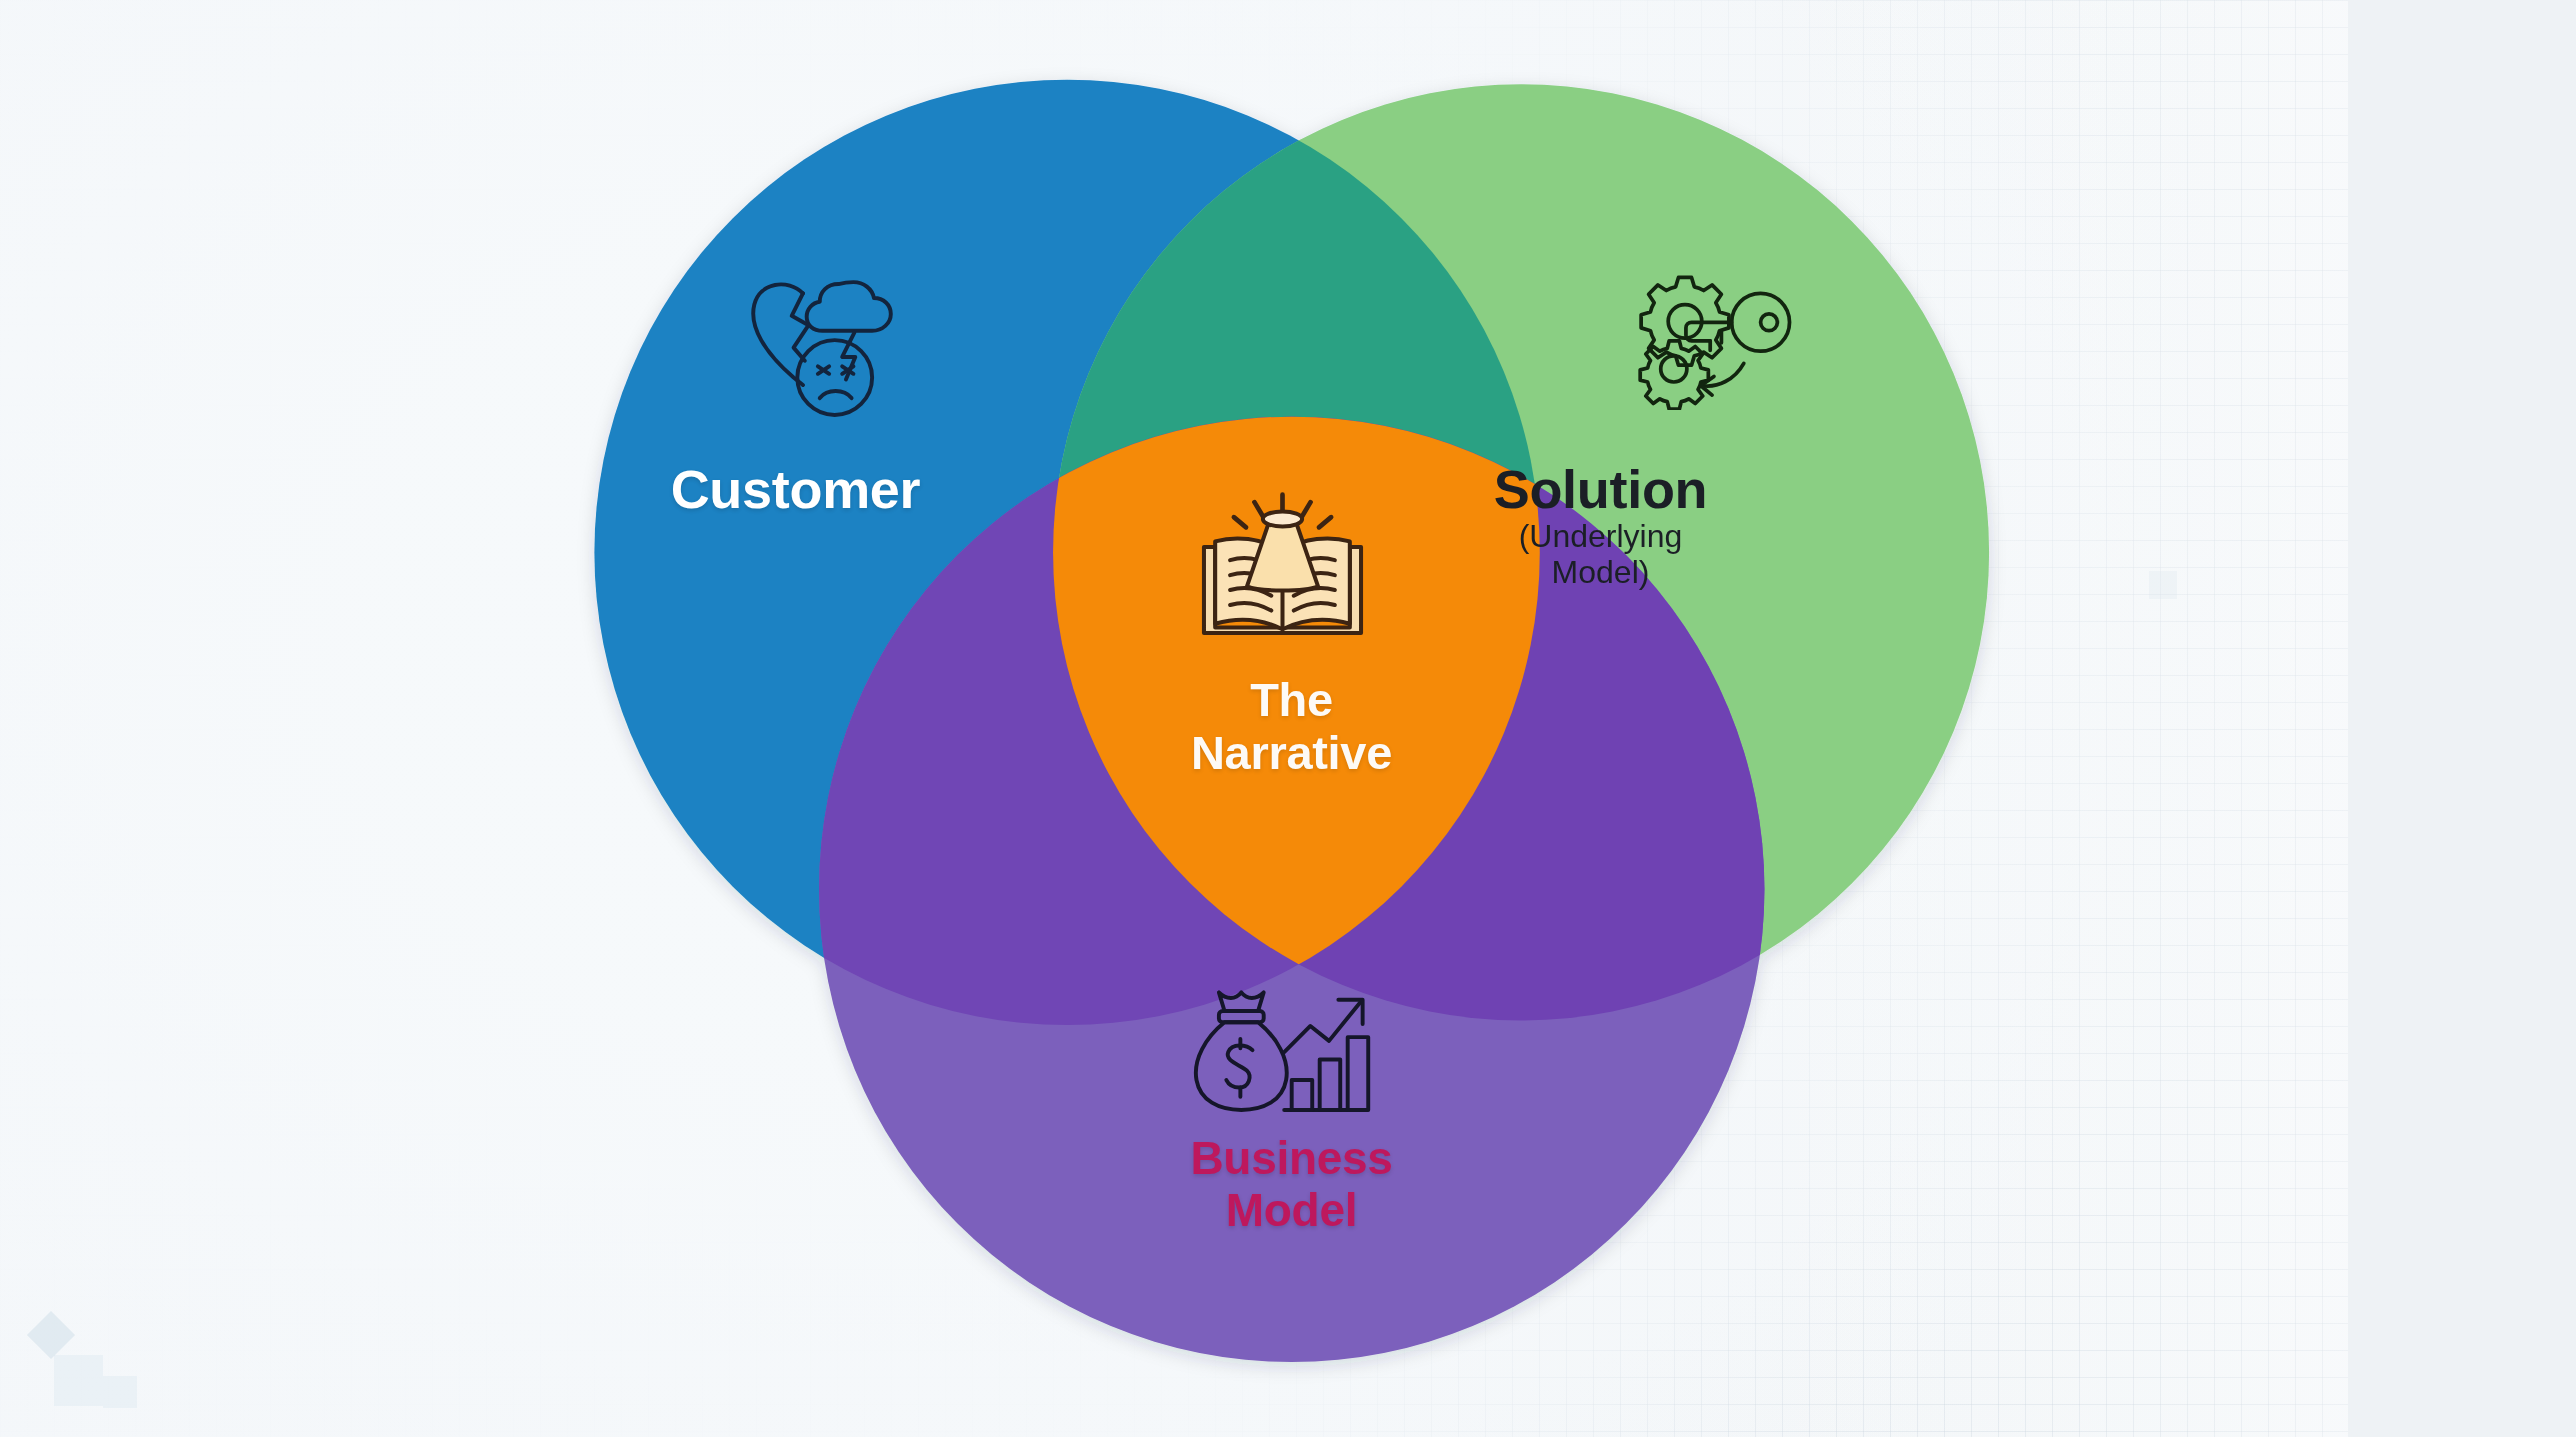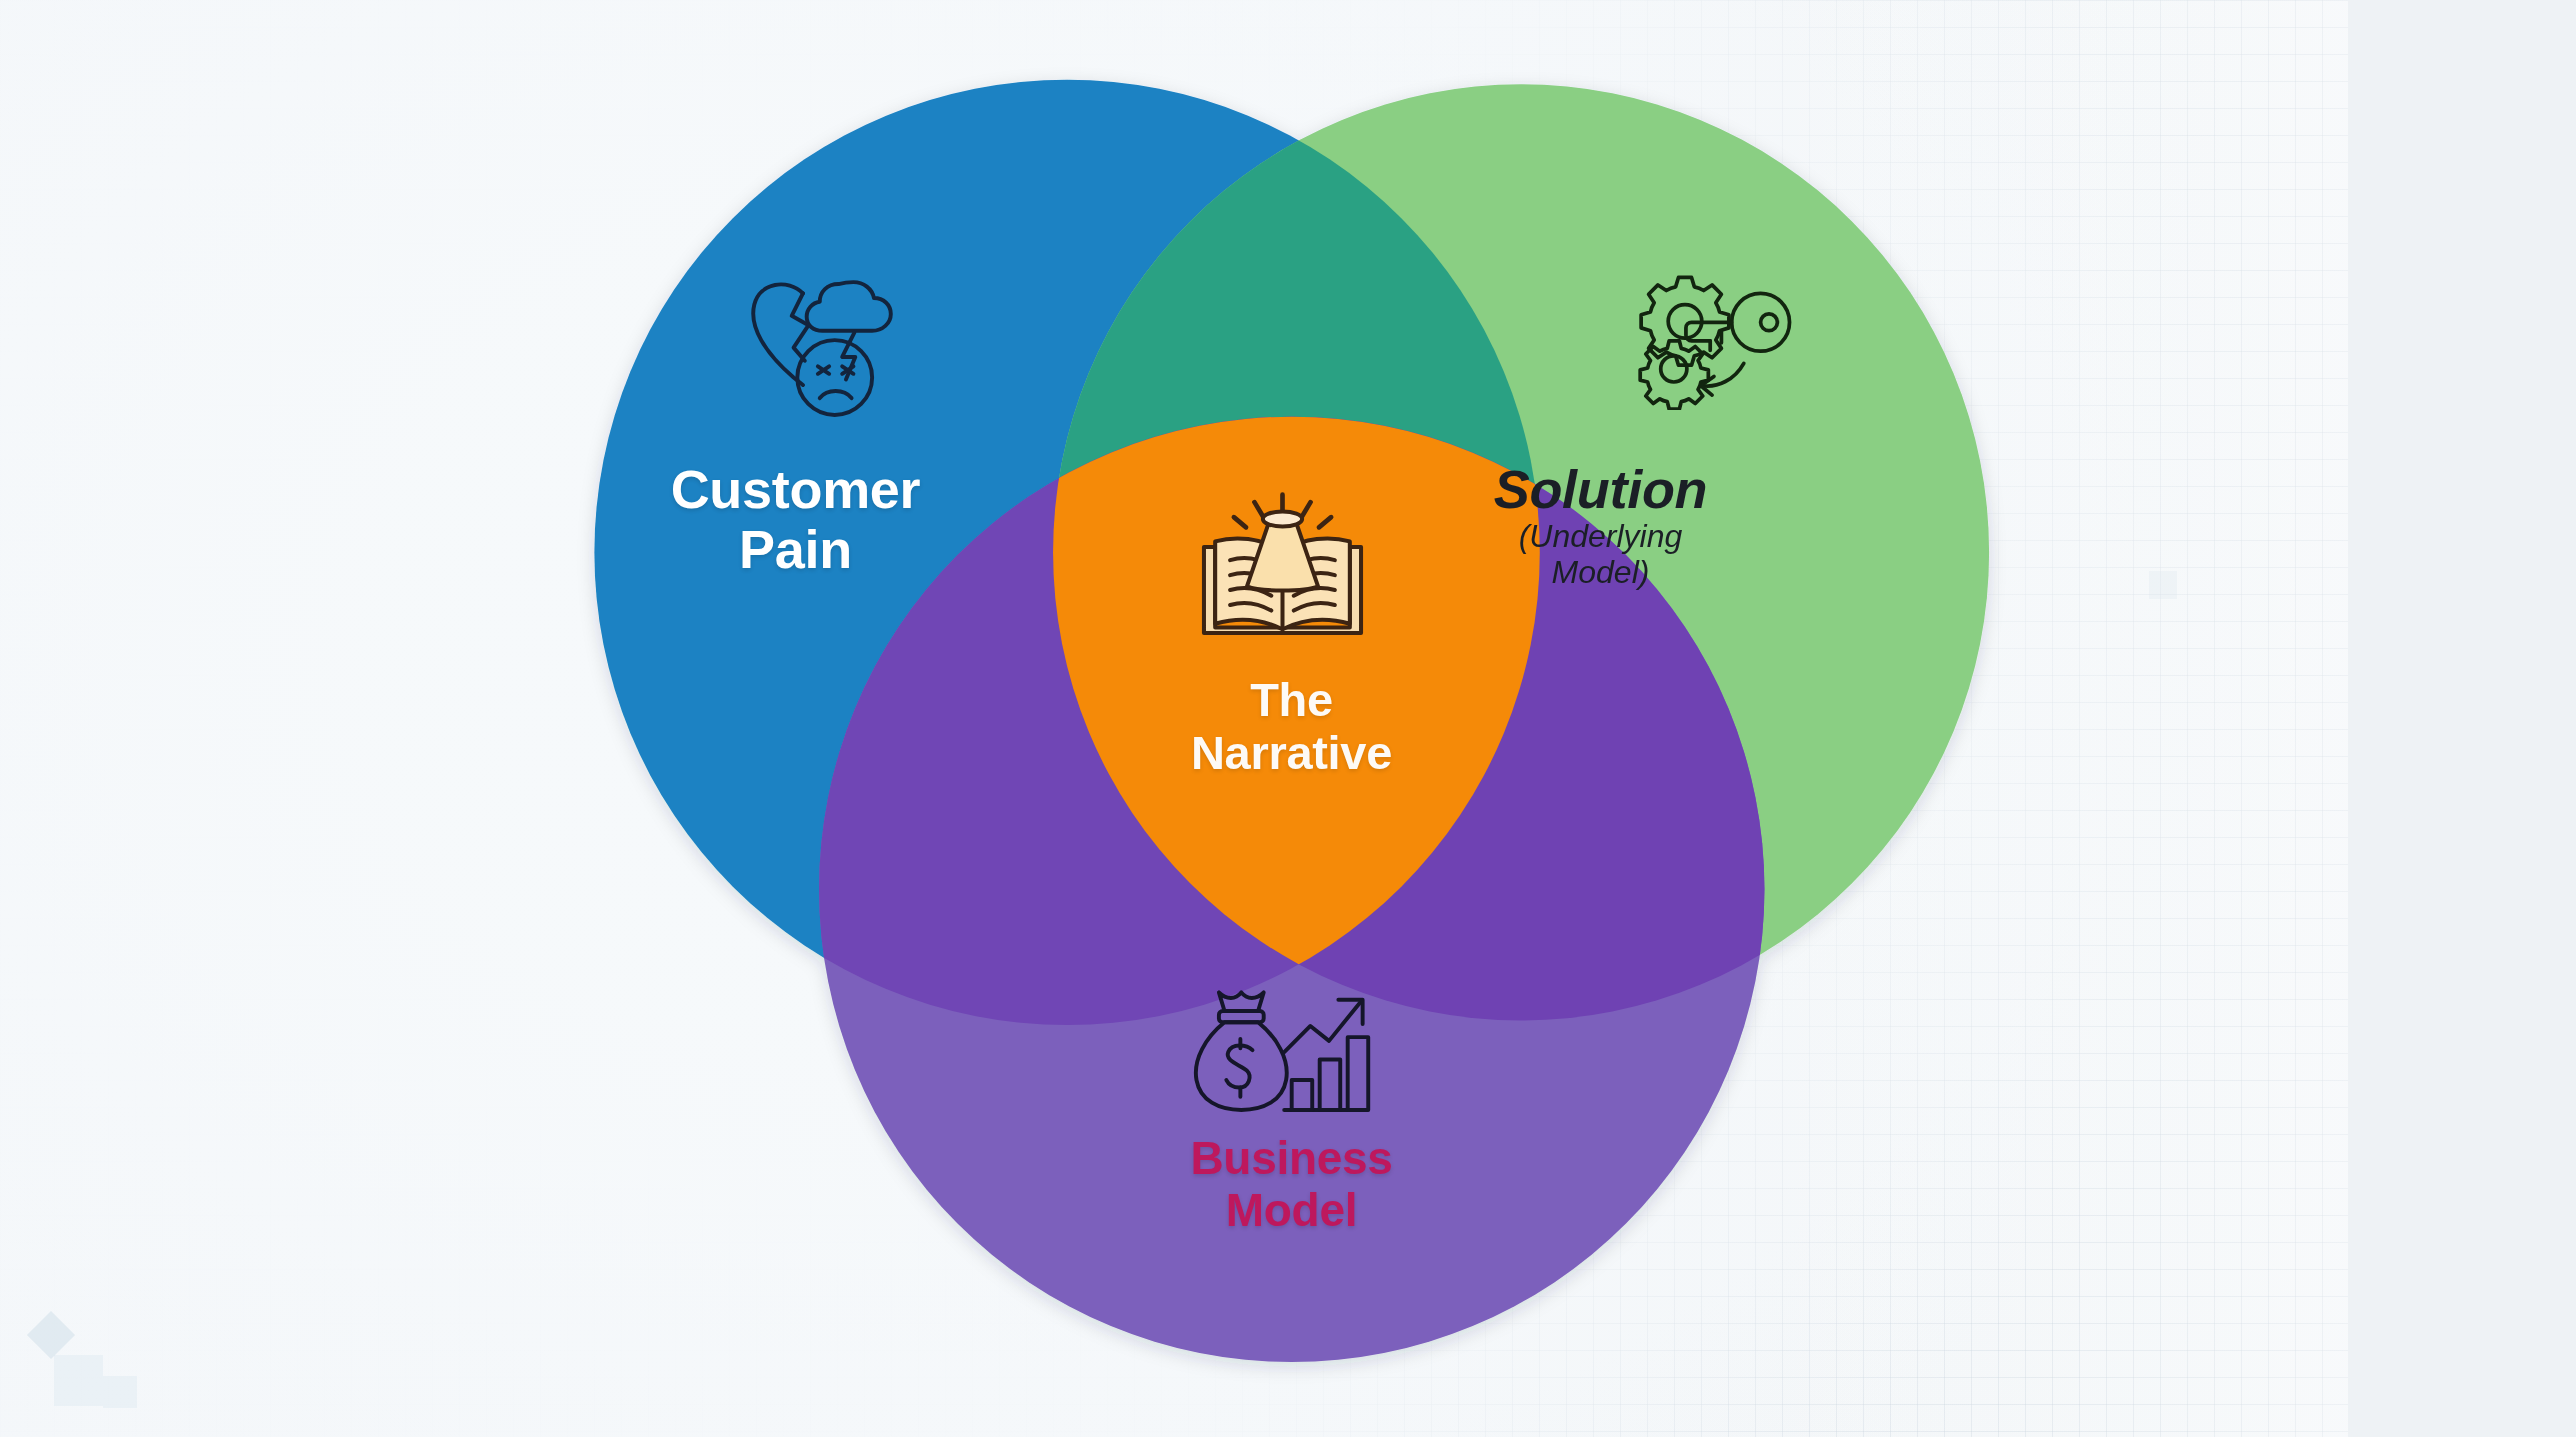--- a/index.html
+++ b/index.html
@@ -78,21 +78,20 @@
     font-size: 54px;
     text-shadow: 0 1.9px 4.7px rgba(0,0,0,0.14);
   }
   
   #label-solution {
     left: 1404px;
     top: 459px;
     width: 393px;
     color: #1b1f26;
     font-size: 54px;
-    font-style: italic;
   }
   #label-solution .label-sub { font-size: 32px; }
   
   #label-narrative {
     left: 1067px;
     top: 674px;
     width: 449px;
     color: #fdfaf6;
     font-size: 47px;
     text-shadow: 0 1.9px 4.7px rgba(0,0,0,0.13);
@@ -258,21 +257,20 @@
       <rect x="142" y="82" width="22" height="54"></rect>
       <rect x="172" y="58" width="22" height="78"></rect>
 
       <path d="M104 74 L132 46 L152 62 L186 20"></path>
       <path d="M162 18 L188 18 L188 44"></path>
     </svg>
   </div>
 
   <div class="label-group" id="label-customer-pain">
     <div class="label-title">Customer</div>
-    <div class="label-title">Pain</div>
   </div>
 
   <div class="label-group" id="label-solution">
     <div class="label-title">Solution</div>
     <div class="label-sub">(Underlying</div>
     <div class="label-sub">Model)</div>
   </div>
 
   <div class="label-group" id="label-narrative">
     <div class="label-title">The</div>

